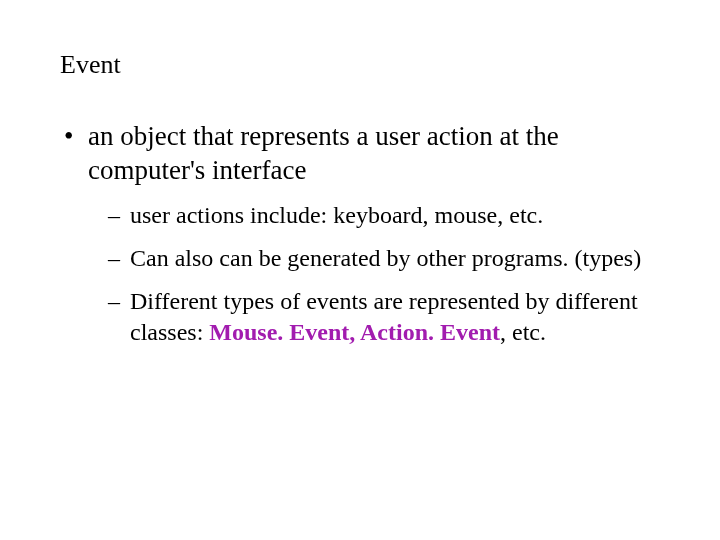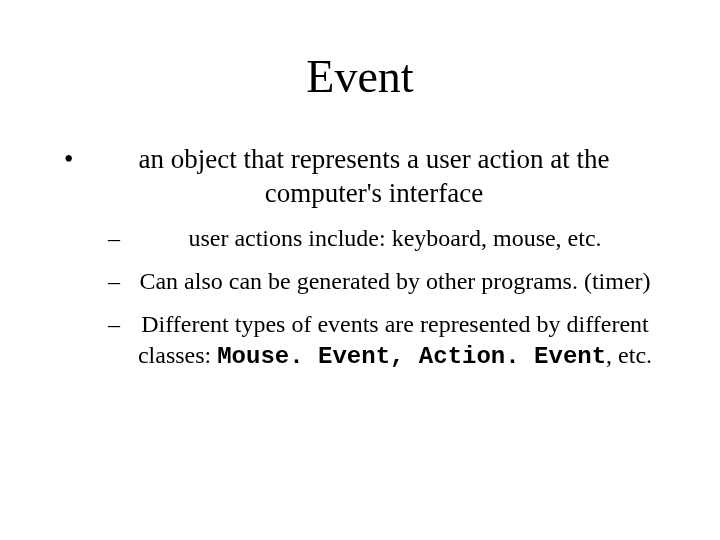--- a/index.html
+++ b/index.html
@@ -12,30 +12,28 @@
     color: #000000;
   }
   .slide {
     width: 720px;
     height: 540px;
     position: relative;
     box-sizing: border-box;
     padding: 50px 60px 40px 60px;
   }
   .title {
-    text-align: center;
-    font-size: 46px;
+    font-size: 26px;
     font-weight: normal;
     margin: 0 0 40px 0;
   }
   ul.level1 {
     list-style: none;
     padding-left: 0;
     margin: 0;
-    text-align: center;
   }
   ul.level1 > li {
     position: relative;
     padding-left: 28px;
     font-size: 27px;
     line-height: 1.25;
     margin-bottom: 8px;
   }
   ul.level1 > li::before {
     content: "•";
@@ -57,36 +55,36 @@
     margin-bottom: 2px;
     margin-top: 12px;
   }
   ul.level2 > li::before {
     content: "–";
     position: absolute;
     left: 0;
     top: 0;
   }
   .code {
-    font-family: Liberation Mono, monospace;
+    font-family: Liberation Serif, serif;
     font-weight: bold;
-    color: #000000;
+    color: #a21caf;
   }
 </style>
 </head>
 <body>
 
 <div class="slide">
   <h1 class="title">Event</h1>
 
   <ul class="level1">
     <li>
       <span>an object that represents a user action at the computer's interface</span>
       <ul class="level2">
         <li>user actions include: keyboard, mouse, etc.</li>
-        <li>Can also can be generated by other programs. (timer)</li>
+        <li>Can also can be generated by other programs. (types)</li>
         <li>
           <span>Different types of events are represented by different classes: </span><span class="code">Mouse. Event, Action. Event</span><span>, etc.</span>
         </li>
       </ul>
     </li>
   </ul>
 </div>
 
 </body></html>

